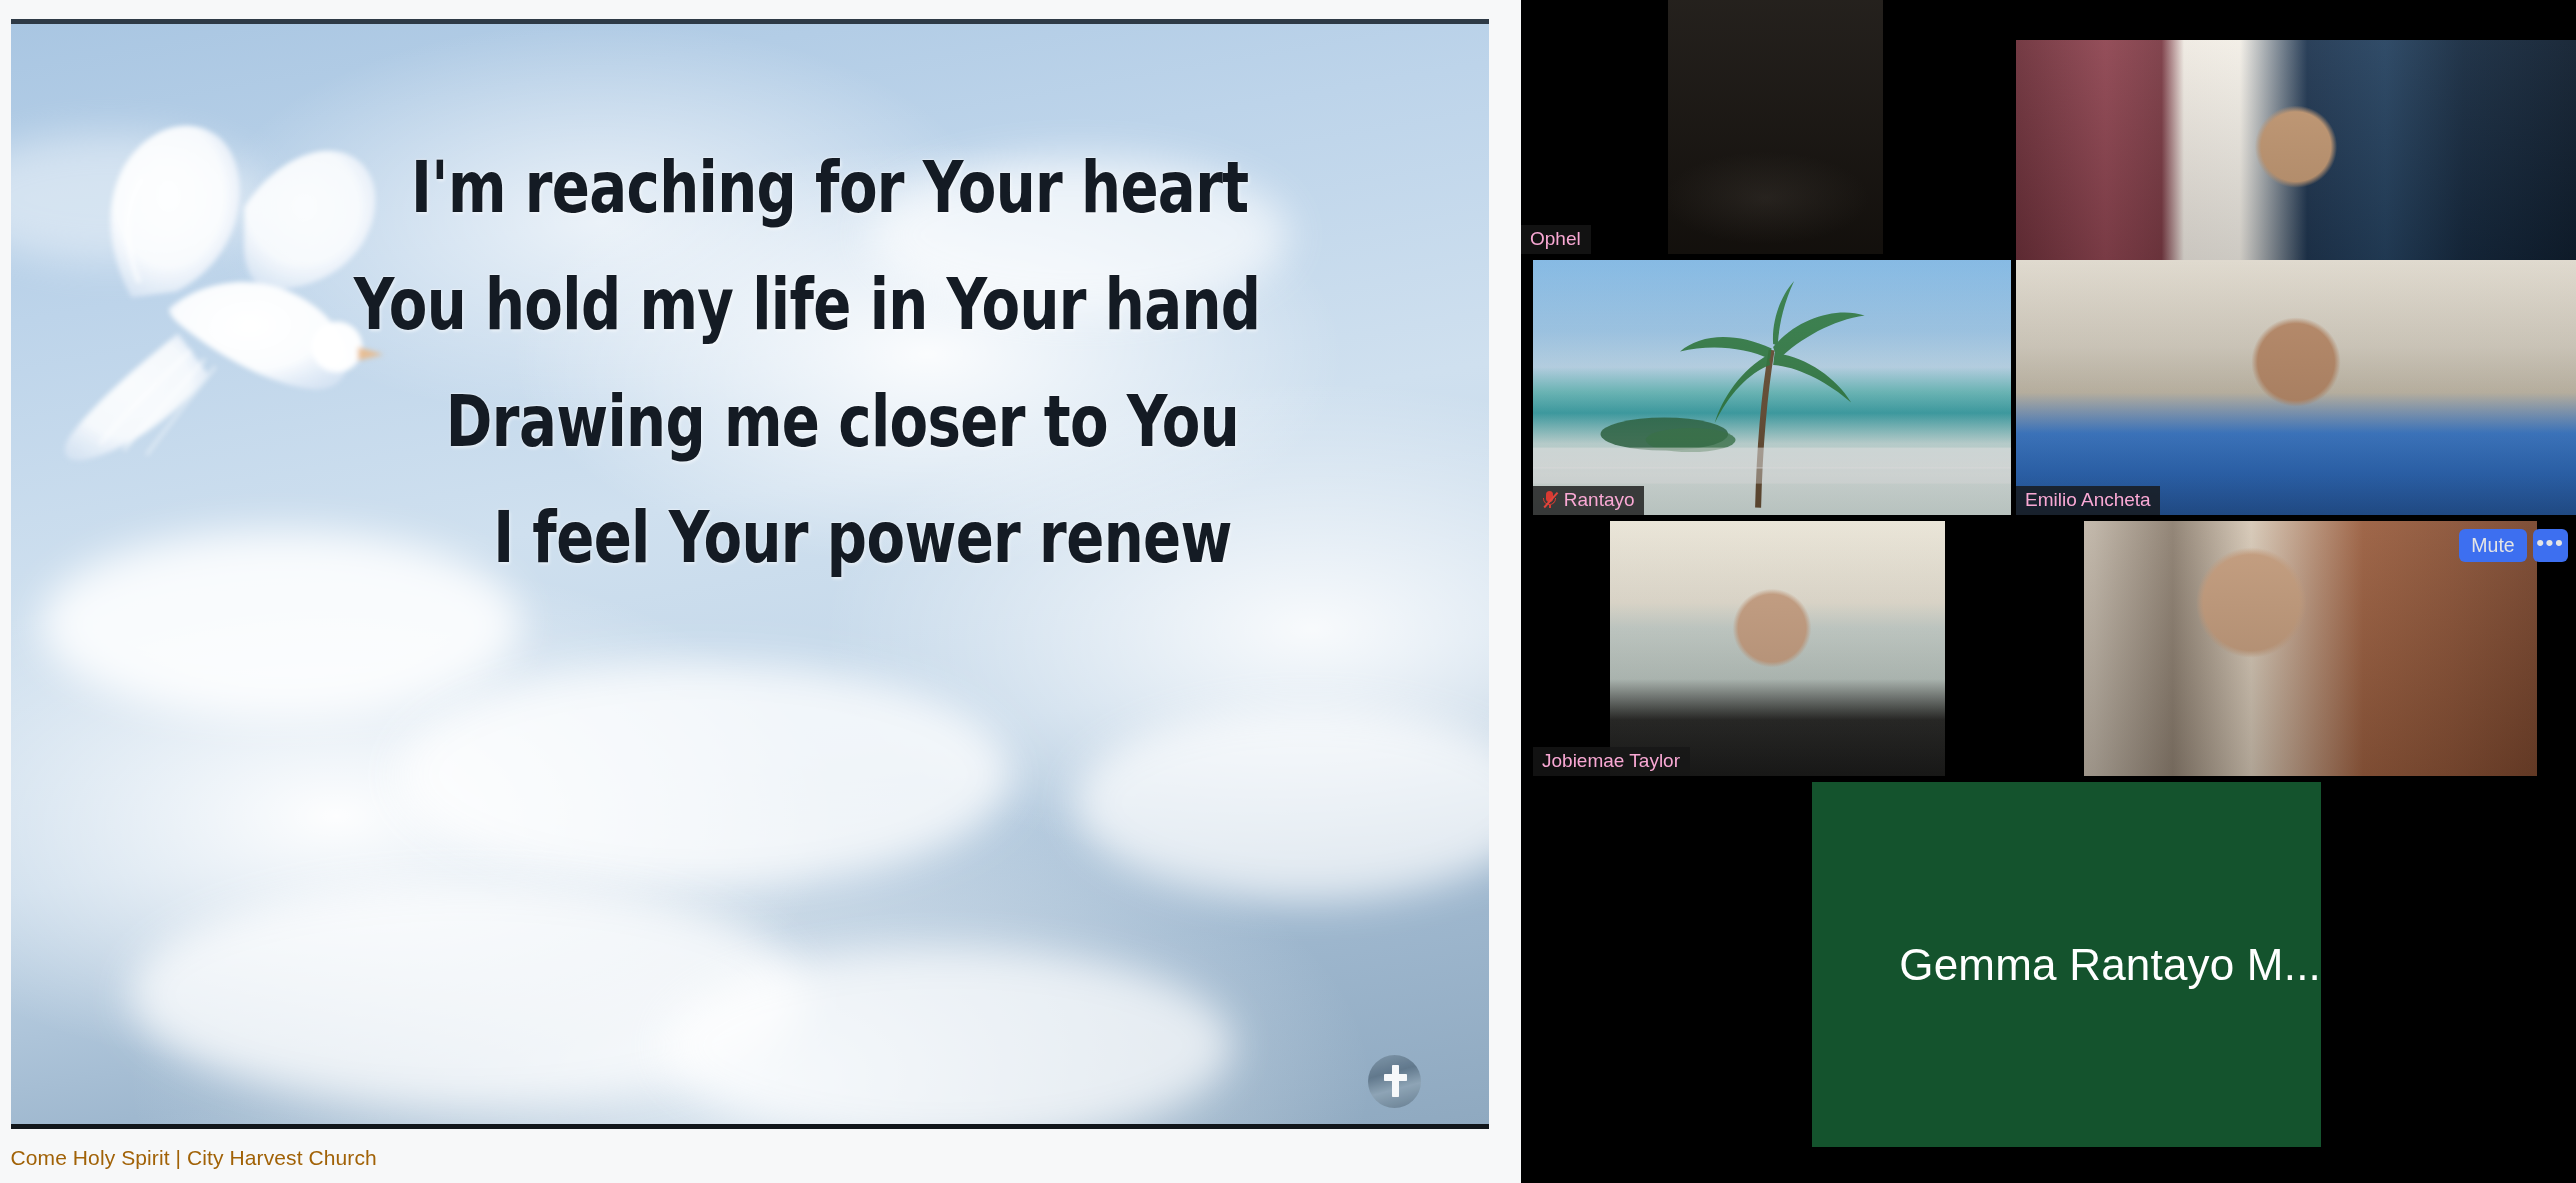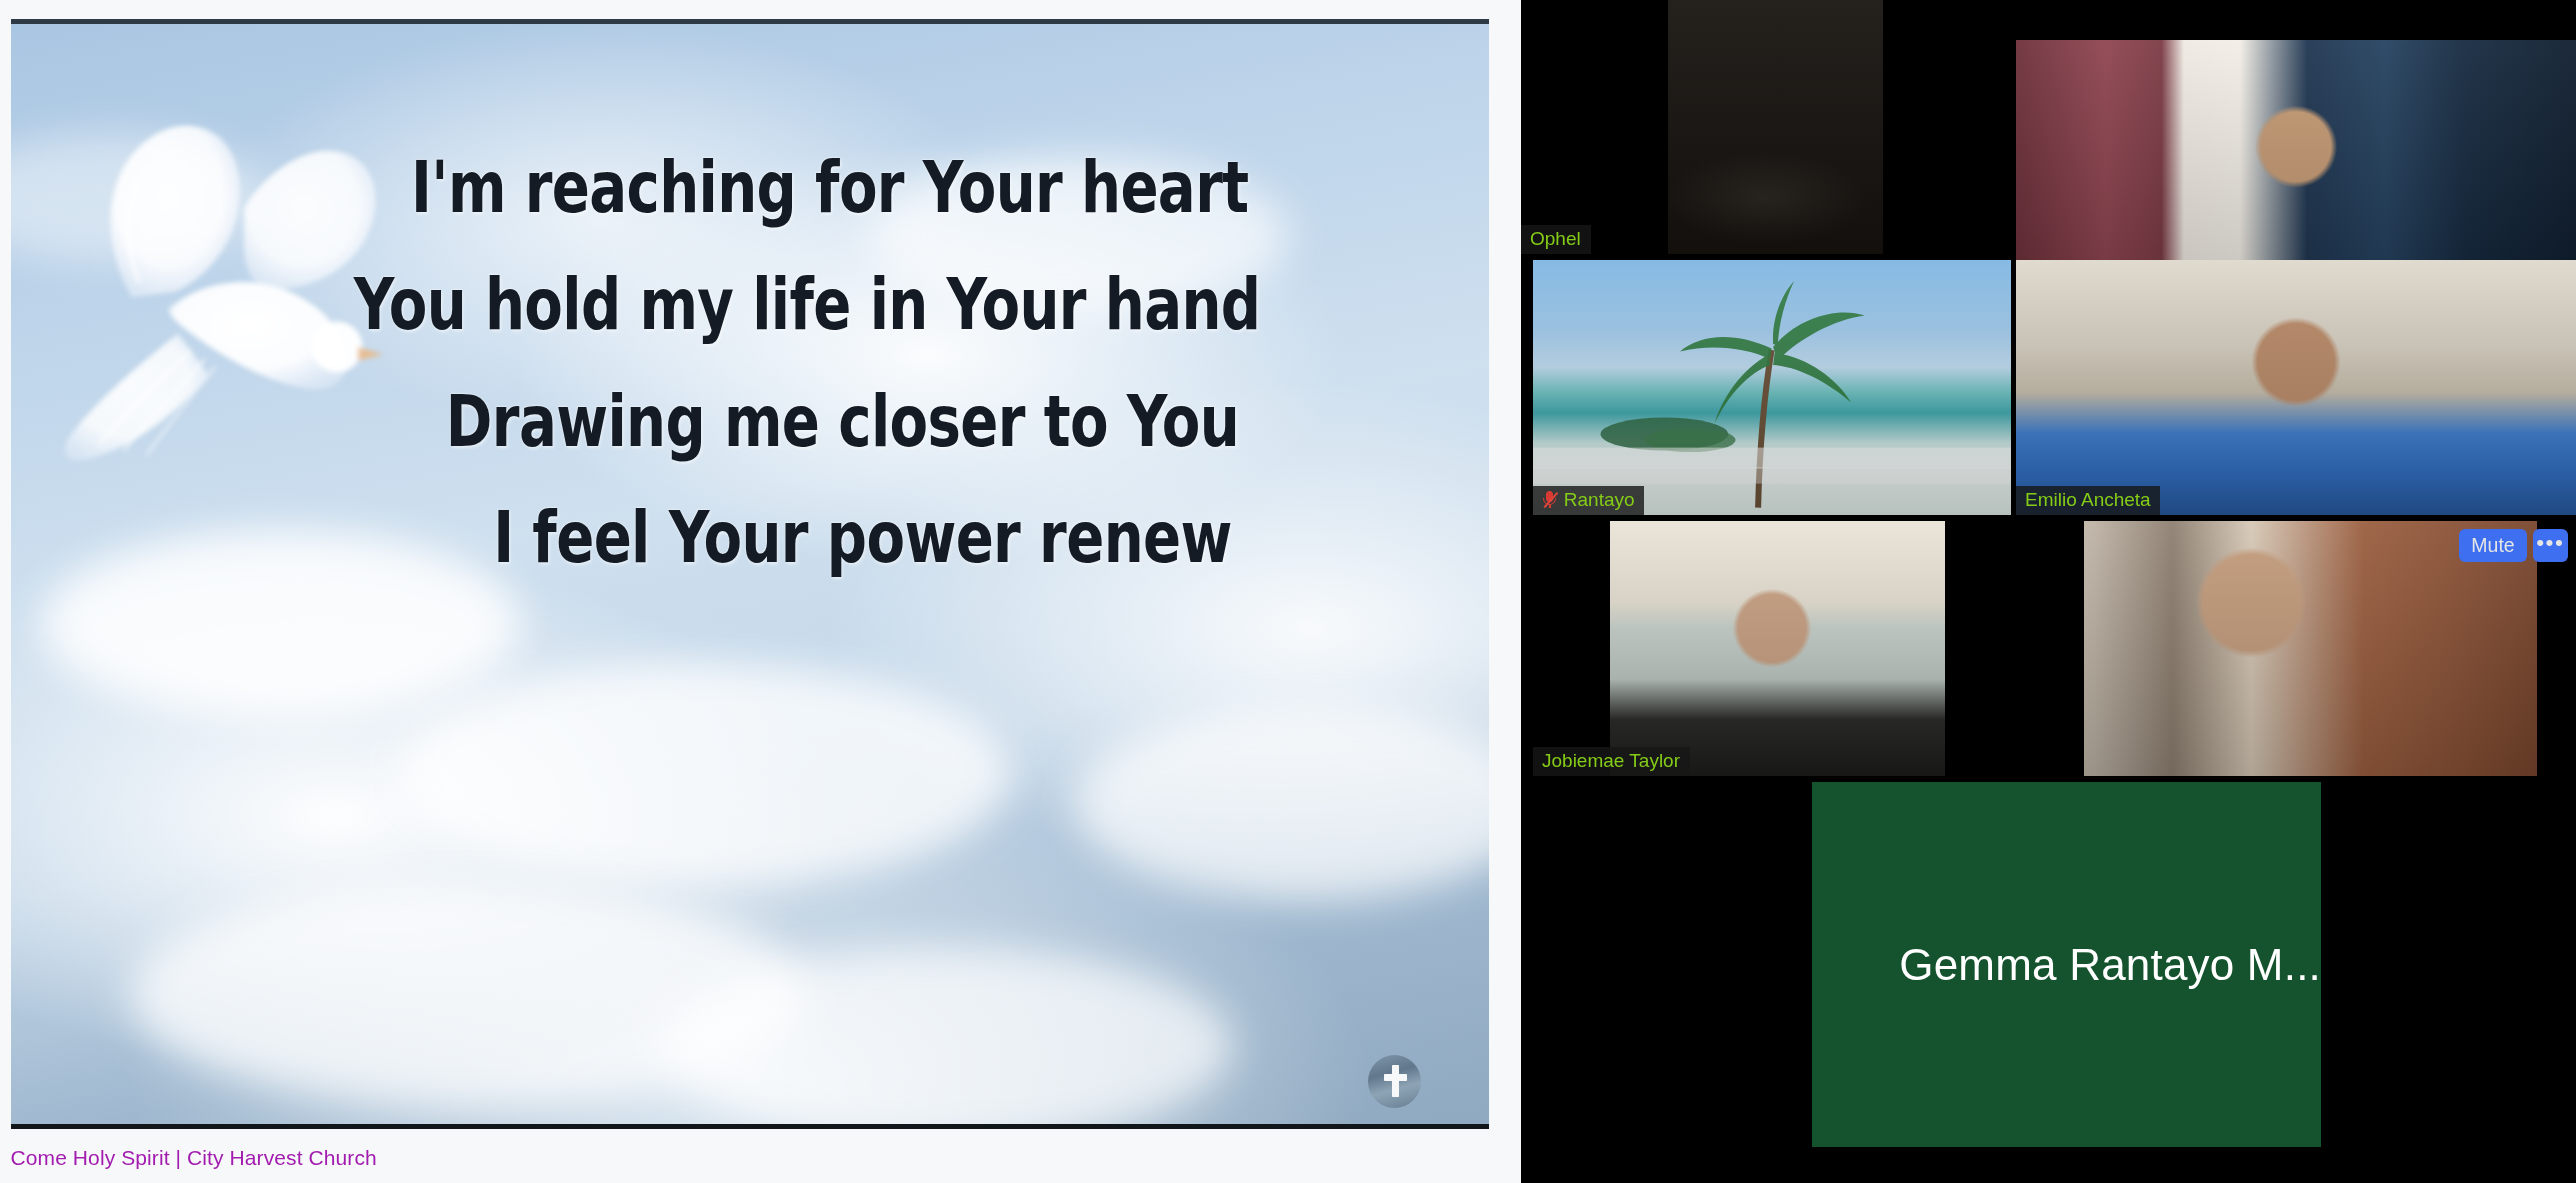--- a/index.html
+++ b/index.html
@@ -83,39 +83,39 @@
   }
   .watermark .cross{ position:relative; width:25.5px; height:31.5px; }
   .watermark .cross:before,.watermark .cross:after{
     content:""; position:absolute; background:#fff; border-radius:0.8px;
   }
   .watermark .cross:before{ left:9.8px; top:0; width:6.8px; height:31.5px; }
   .watermark .cross:after { left:1.5px; top:9px; width:23px; height:6.8px; }
 
   .share-caption{
     position:absolute; left:10.5px; top:1146px;
-    font-size:21px; color:#a21caf; letter-spacing:0.1px; white-space:nowrap;
+    font-size:21px; color:#a16207; letter-spacing:0.1px; white-space:nowrap;
   }
 
   
   .gallery{
     position:relative;
     flex:0 0 1055px; width:1055px; height:1184px;
     background:#000;
   }
   .tile{ position:absolute; background:#000; overflow:hidden; }
   .tile .video{ position:absolute; inset:0; }
   .pillar{ position:absolute; top:0; bottom:0; background:#000; }
 
   .namebar{
     position:absolute; left:0; bottom:0;
     display:flex; align-items:center; gap:6.8px;
     padding:3.8px 9.8px 4.5px 9px;
     background:rgba(22,22,22,.80);
-    color:#84cc16; font-size:19px; line-height:1.1;
+    color:#f9a8d4; font-size:19px; line-height:1.1;
     white-space:nowrap; max-width:96%;
   }
 
   .mic-muted{ position:relative; width:15px; height:19.5px; flex:0 0 15px; }
   .mic-muted .body{
     position:absolute; left:3.8px; top:0.8px; width:7.5px; height:11.3px;
     border-radius:3.8px; background:#d83a32;
   }
   .mic-muted .arc{
     position:absolute; left:0.8px; top:7.5px; width:13.5px; height:6.8px;

